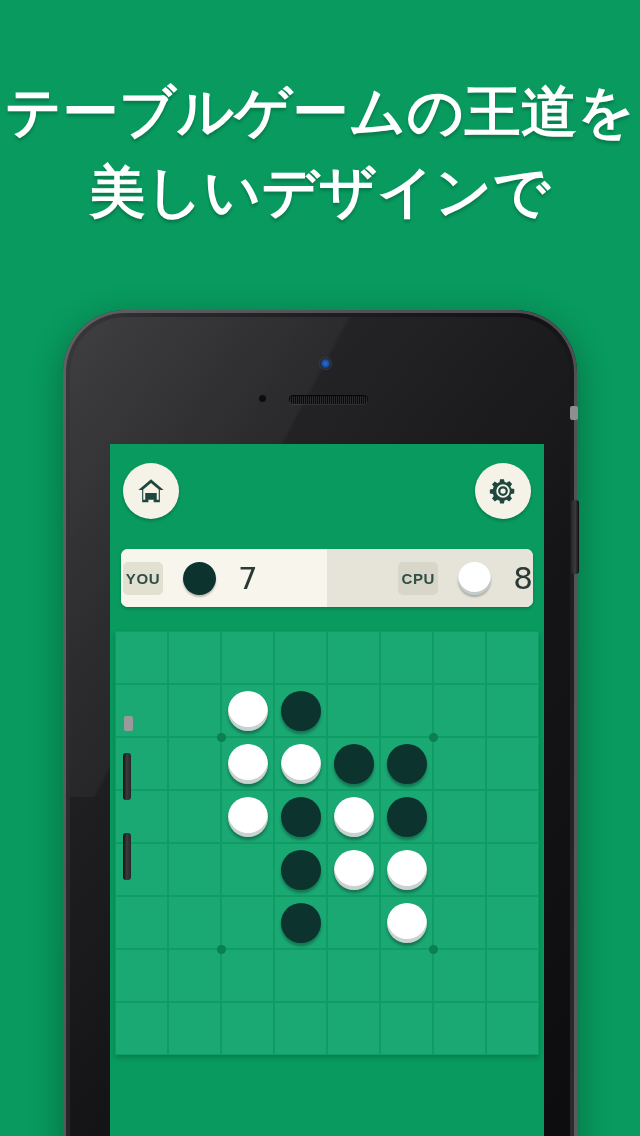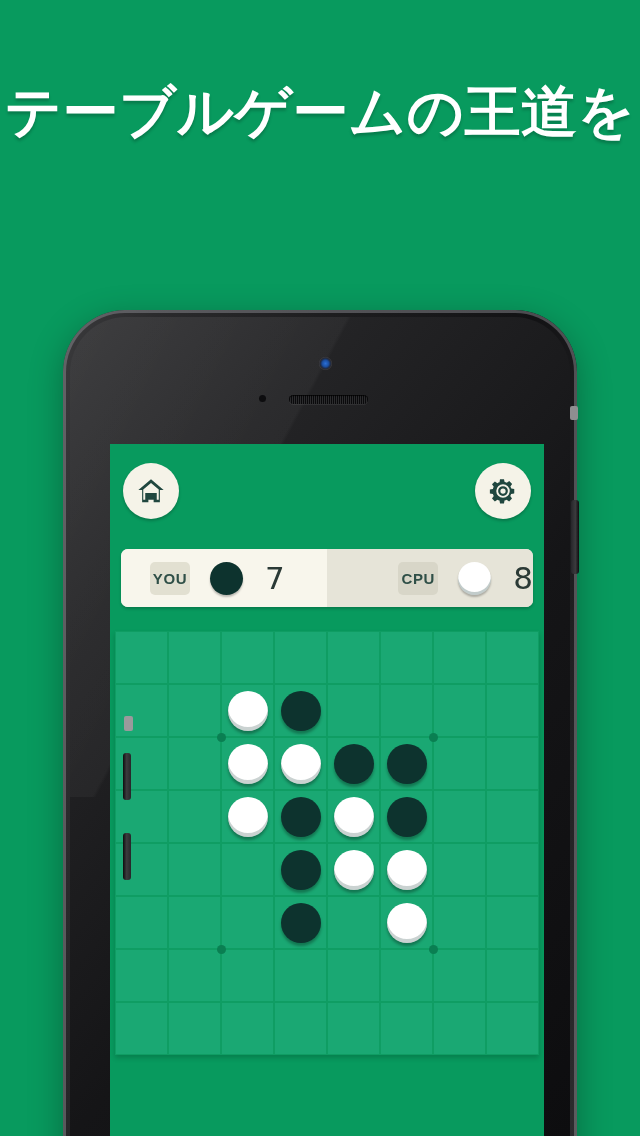--- a/index.html
+++ b/index.html
@@ -151,21 +151,21 @@
     border-radius: 7px;
     background: #f6f4e9;
     box-shadow: 0 2px 3px rgba(0,0,0,0.20);
     display: flex;
     overflow: hidden;
   }
   .score-half {
     flex: 1 1 50%;
     display: flex;
     align-items: center;
-    padding-left: 29px;
+    padding-left: 2px;
     box-sizing: border-box;
   }
   #score-half-you { background: #f8f6ec; }
   #score-half-cpu { background: #e6e4d8; justify-content: flex-end; }
   .side-badge {
     width: 40px; height: 33px;
     border-radius: 5px;
     display: flex;
     align-items: center;
     justify-content: center;
@@ -228,20 +228,21 @@
     margin: -4.5px 0 0 -4.5px;
     border-radius: 50%;
     background: #0a7f52;
   }
 </style>
 </head>
 <body>
 
 <div id="headline">
   <span class="hl-line">テーブルゲームの王道を</span>
+  <span class="hl-line">美しいデザインで</span>
 </div>
 
 <div id="phone">
   <div id="phone-face">
     <div id="phone-glare"></div>
     <div id="camera"></div>
     <div id="sensor"></div>
     <div id="earpiece"></div>
 
     <div id="screen">

